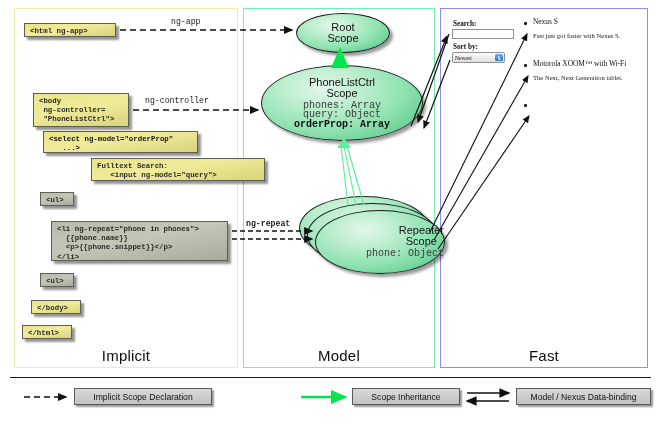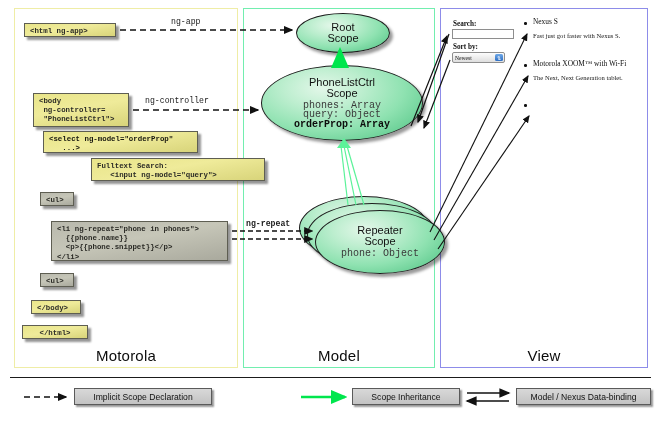--- a/index.html
+++ b/index.html
@@ -80,27 +80,27 @@
 
   svg.overlay{position:absolute;left:0;top:0;width:661px;height:425px;
               pointer-events:none;}
 </style>
 </head>
 <body>
 
 <div id="canvas">
 
   <div class="panel" id="panel-template">
-    <div class="panel-label">Motorola</div>
+    <div class="panel-label">Implicit</div>
   </div>
   <div class="panel" id="panel-model">
     <div class="panel-label">Model</div>
   </div>
   <div class="panel" id="panel-view">
-    <div class="panel-label">View</div>
+    <div class="panel-label">Fast</div>
   </div>
 
   <div class="codebox" style="left:24px;top:23px;width:92px;height:14px;">&lt;html ng-app&gt;</div>
 
   <div class="codebox" style="left:33px;top:93px;width:96px;height:34px;">&lt;body
  ng-controller=
  "PhoneListCtrl"&gt;</div>
 
   <div class="codebox bold" style="left:43px;top:131px;width:155px;height:22px;">&lt;select ng-model="orderProp"
    ...&gt;</div>
@@ -112,38 +112,38 @@
 
   <div class="codebox grey" style="left:51px;top:221px;width:177px;height:40px;">&lt;li ng-repeat="phone in phones"&gt;
   {{phone.name}}
   &lt;p&gt;{{phone.snippet}}&lt;/p&gt;
 &lt;/li&gt;</div>
 
   <div class="codebox grey" style="left:40px;top:273px;width:34px;height:14px;">&lt;ul&gt;</div>
 
   <div class="codebox" style="left:31px;top:300px;width:50px;height:14px;">&lt;/body&gt;</div>
 
-  <div class="codebox" style="left:22px;top:325px;width:66px;height:14px;text-align:center;">&lt;/html&gt;</div>
+  <div class="codebox" style="left:22px;top:325px;width:50px;height:14px;">&lt;/html&gt;</div>
 
   <div class="ellipse" style="left:296px;top:13px;width:92px;height:38px;">
     <div class="ell-title">Root<br>Scope</div>
   </div>
 
   <div class="ellipse" style="left:261px;top:65px;width:160px;height:74px;">
     <div class="ell-title">PhoneListCtrl<br>Scope</div>
     <div class="ell-props">
       <span>phones: Array</span><br>
       <span>query: Object</span><br>
       <b>orderProp: Array</b>
     </div>
   </div>
 
   <div class="ellipse" style="left:299px;top:196px;width:128px;height:62px;"></div>
   <div class="ellipse" style="left:307px;top:203px;width:128px;height:62px;"></div>
-  <div class="ellipse" style="left:315px;top:210px;width:128px;height:62px;">
+  <div class="ellipse" style="left:315px;top:210px;width:128px;height:62px;align-items:flex-end;">
     <div class="ell-title">Repeater<br>Scope</div>
     <div class="ell-props">phone: Object</div>
   </div>
 
   <div class="v-label" style="left:453px;top:20px;">Search:</div>
   <div class="v-input" style="left:452px;top:29px;width:62px;height:10px;"></div>
 
   <div class="v-label" style="left:453px;top:43px;">Sort by:</div>
   <div class="v-select" style="left:452px;top:52px;width:53px;height:11px;">
     <span>Newest</span>

